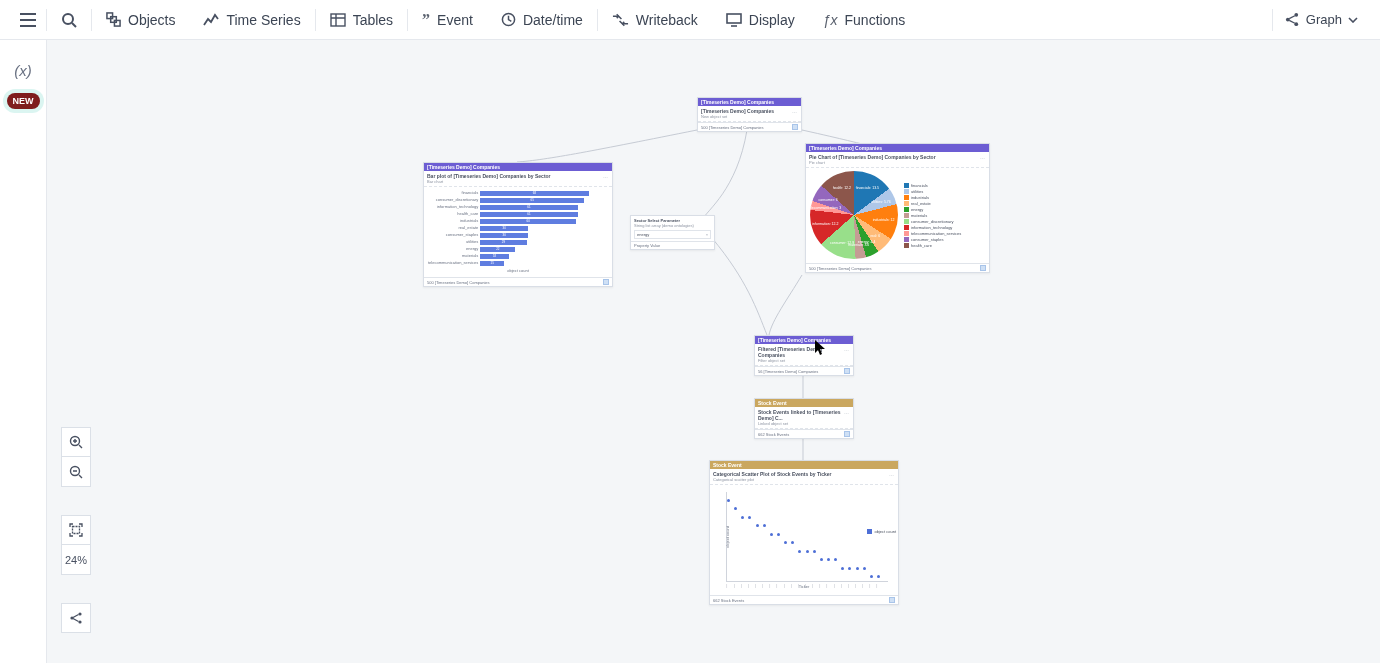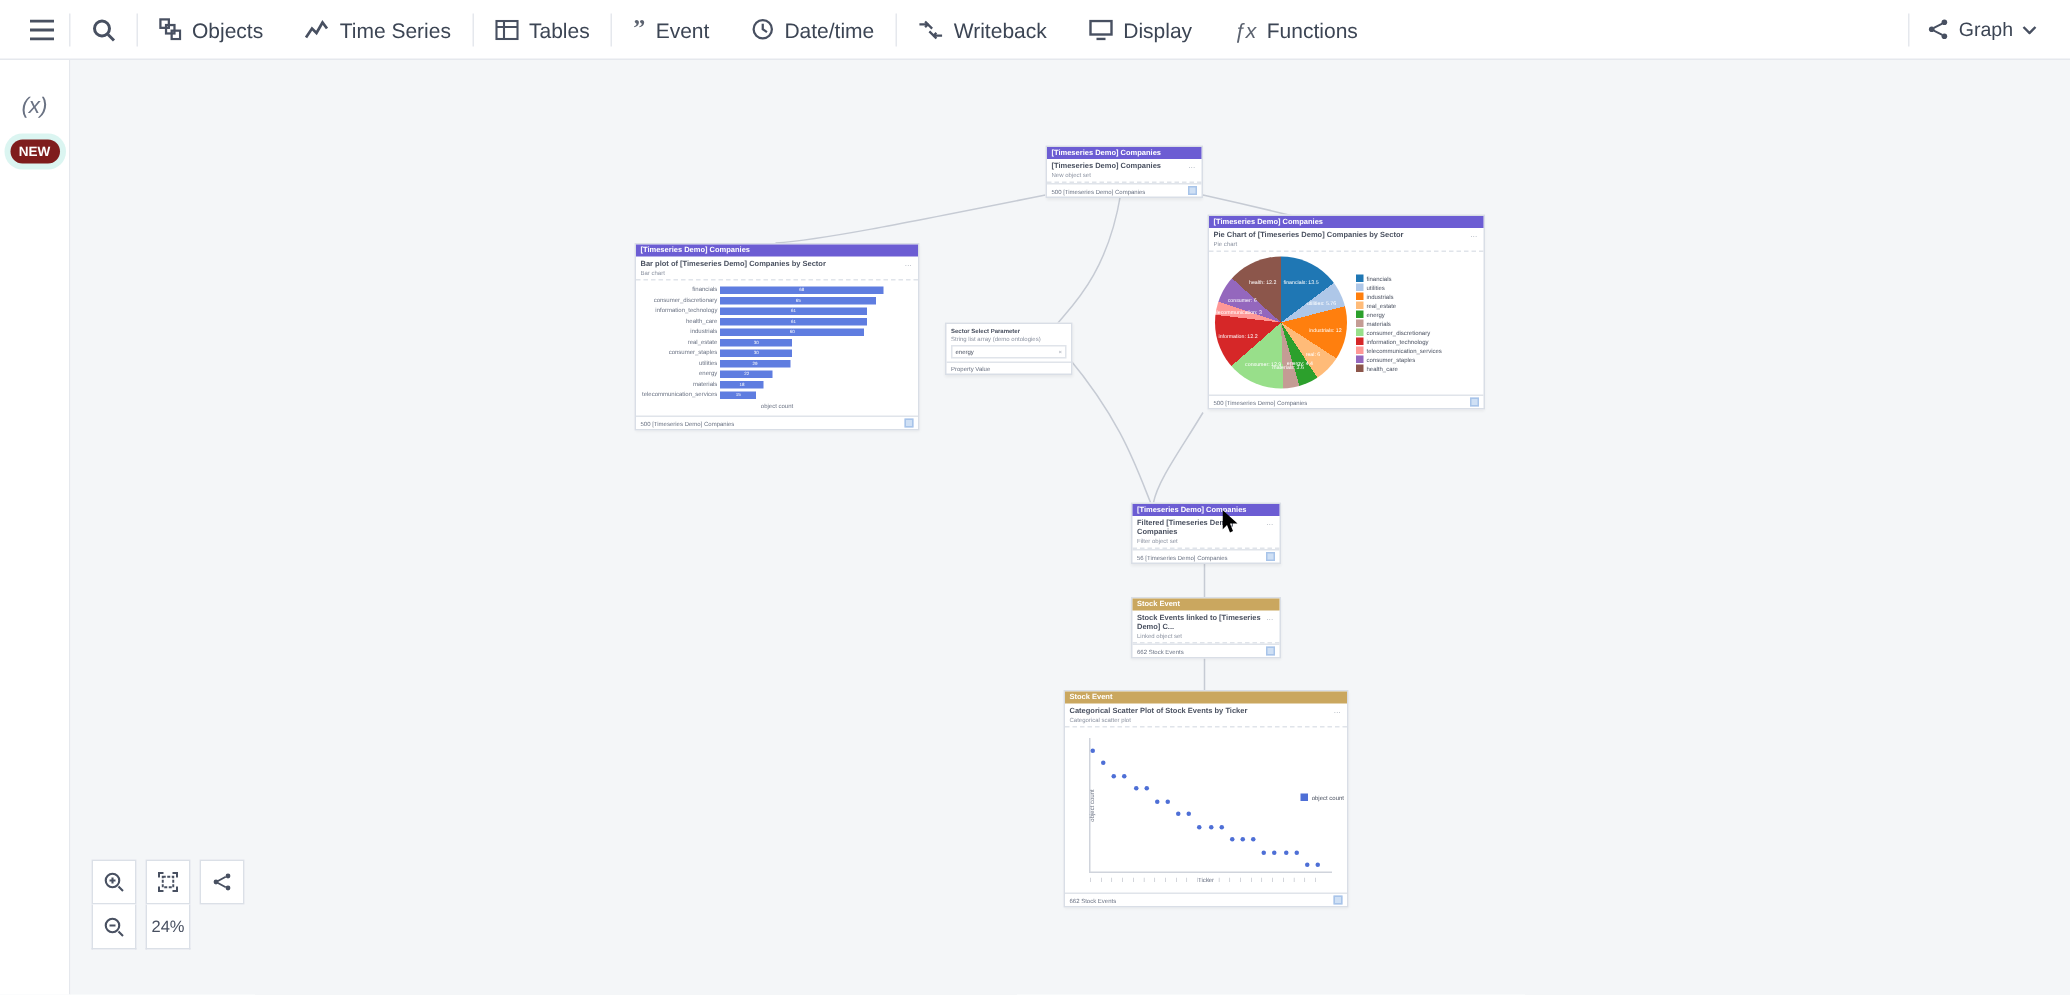--- a/index.html
+++ b/index.html
@@ -44,21 +44,21 @@
   .fx-chip { font-style: italic; color:#6a7283; font-size:15px;}
   .new-badge {
     background:#7f1d1d; color:#fff; font-size:9px; font-weight:700;
     border-radius:10px; padding:3px 6px;
     box-shadow: 0 0 0 4px rgba(111,214,198,.25);
   }
   .canvas-wrap {
     flex:1; position:relative; background:#f4f6f8; overflow:hidden;
   }
   .ctrl-col {
-    position:absolute; left:14px; bottom:18px; display:flex; flex-direction:row; gap:6px;
+    position:absolute; left:14px; bottom:18px; display:flex; flex-direction:column; gap:16px;
   }
   .ctrl-btn {
     width:30px; height:30px; background:#fff; border:1px solid #dbe0e7;
     display:flex; align-items:center; justify-content:center; cursor:pointer; font-size:12px; color:#485061;
   }
   .ctrl-btn + .ctrl-btn { border-top:none; }
   .ctrl-group { display:flex; flex-direction:column; margin-bottom:12px; }
   
   svg.edges { position:absolute; left:0; top:0; width:100%; height:100%; pointer-events:none;}
   svg.edges path { stroke:#c6cbd4; stroke-width:1; fill:none;}

